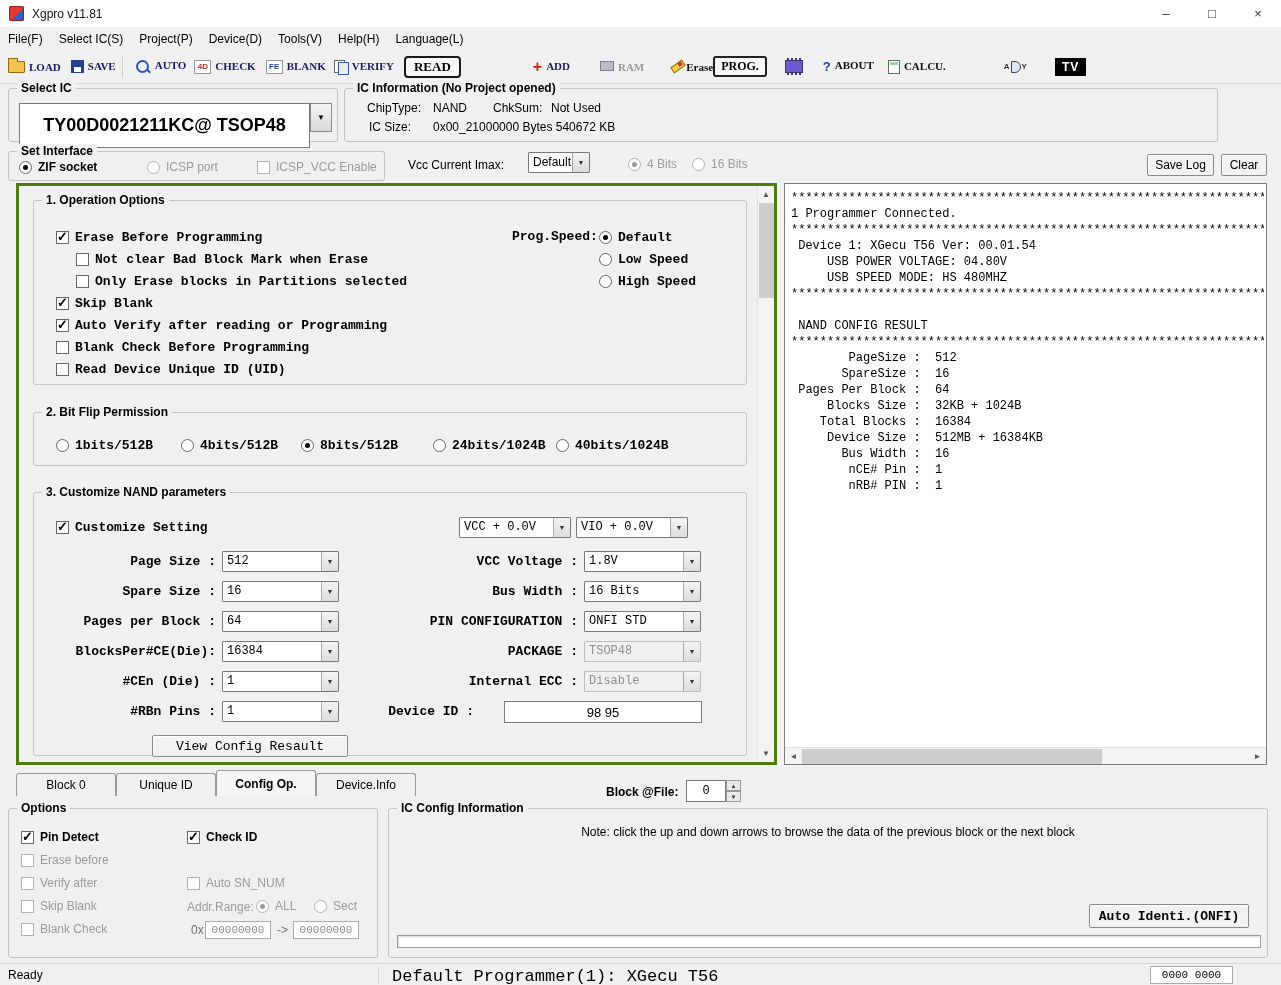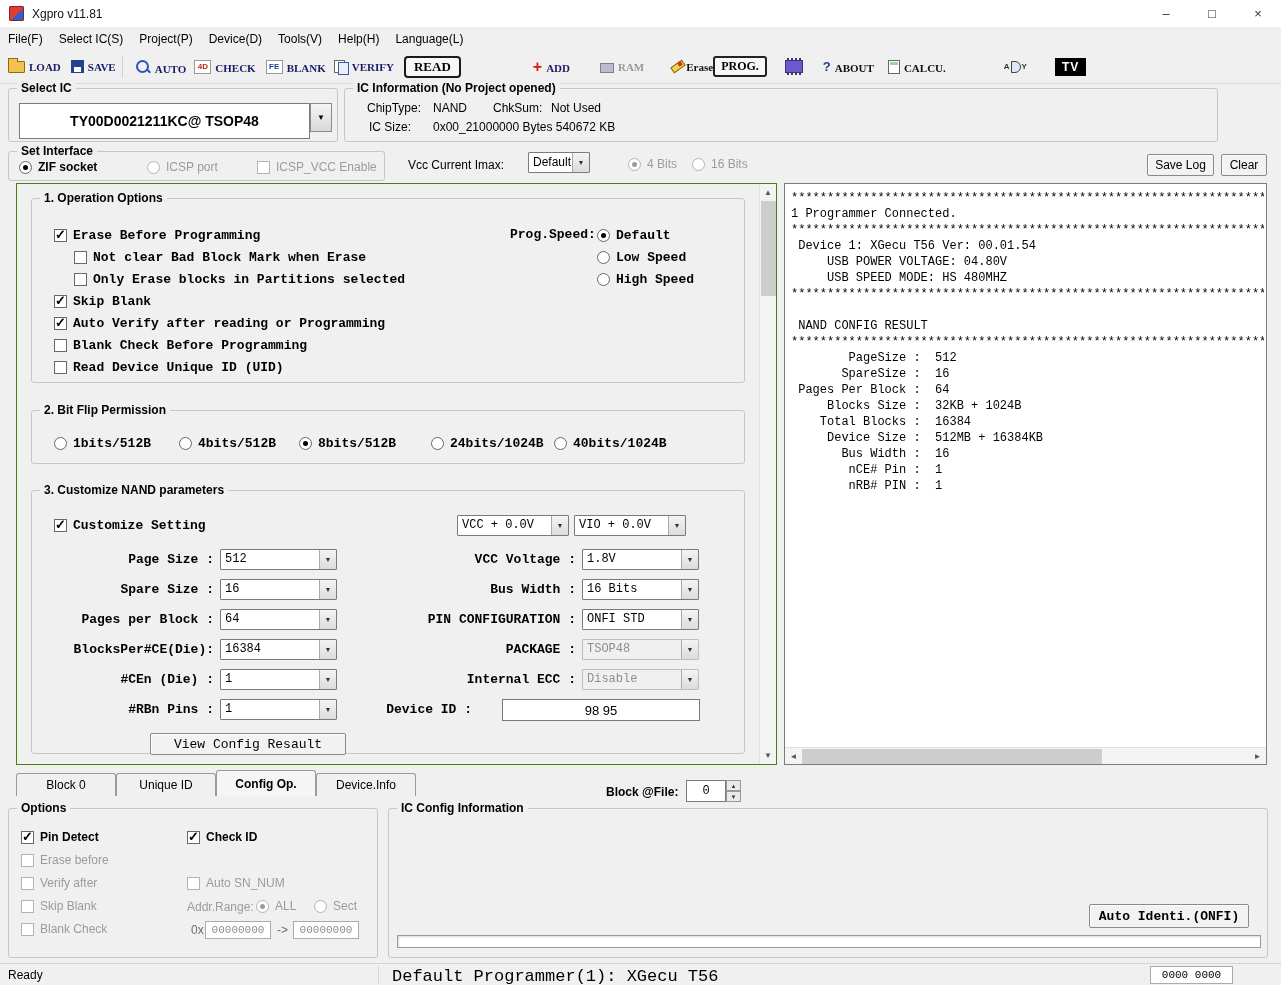--- a/index.html
+++ b/index.html
@@ -10,21 +10,21 @@
 .titlebar{position:absolute;left:0;top:0;width:1281px;height:28px;background:#fff;display:flex;align-items:center;border-bottom:1px solid #f0f0f0}
 .app-icon{width:15px;height:15px;margin:0 8px 0 9px;background:linear-gradient(135deg,#e03c31 0 55%,#2f5fce 55% 100%);border-radius:2px;box-shadow:inset 0 0 0 1px #90211b}
 .title-text{font-size:12px;color:#111}
 .win-controls{margin-left:auto;display:flex;height:28px}
 .win-btn{width:46px;display:flex;align-items:center;justify-content:center;font-size:13px;color:#333}
 
 .menubar{position:absolute;left:0;top:28px;width:1281px;height:22px;display:flex;align-items:center;background:#f0f0f0}
 .menu-item{padding:3px 8px;white-space:nowrap}
 
 .toolbar{position:absolute;left:0;top:50px;width:1281px;height:34px;display:flex;align-items:center;background:#f0f0f0;border-bottom:1px solid #d9d9d9}
-.tool{display:flex;align-items:flex-end;gap:4px;white-space:nowrap}
+.tool{display:flex;align-items:flex-start;gap:4px;white-space:nowrap}
 .tlabel{font-family:"Liberation Serif",serif;font-size:11px;font-weight:bold;color:#1b1b66}
 .tlabel.black{color:#111}
 .tlabel.gray{color:#9a9a9a}
 .tsep{width:1px;height:22px;background:#d0d0d0;margin:0 6px}
 .folder-icon{width:17px;height:12px;background:#f2c14e;border:1px solid #8d6b13;border-radius:1px;position:relative}
 .folder-icon::before{content:"";position:absolute;left:-1px;top:-4px;width:8px;height:3px;background:#f2c14e;border:1px solid #8d6b13;border-bottom:none}
 .floppy-icon{width:13px;height:13px;background:#23418e;position:relative}
 .floppy-icon::after{content:"";position:absolute;left:3px;bottom:1px;width:7px;height:5px;background:#fff}
 .auto-icon{width:16px;height:16px;position:relative}
 .auto-icon::before{content:"";position:absolute;left:1px;top:1px;width:9px;height:9px;border:2px solid #2d55b0;border-radius:50%}
@@ -67,21 +67,21 @@
 .disabled .lbl,.disabled .mlbl{color:#9b9b9b}
 .mlbl{font-family:"Liberation Mono",monospace;font-weight:bold;font-size:13px;white-space:nowrap}
 .lbl{font-size:12px;white-space:nowrap}
 .combo{position:absolute;height:21px;background:#fff;border:1px solid #7a7a7a;display:flex;border-radius:1px}
 .combo .cval{flex:1;font-family:"Liberation Mono",monospace;font-size:12px;padding:2px 4px;overflow:hidden;white-space:nowrap}
 .combo .cbtn{width:17px;background:linear-gradient(#f4f4f4,#dcdcdc);border-left:1px solid #aaa;display:flex;align-items:center;justify-content:center;font-size:7px;color:#333;flex:none}
 .combo.disabled{background:#f0f0f0;border-color:#bdbdbd}
 .combo.disabled .cval{color:#8e8e8e}
 .rlabel{position:absolute;text-align:right;font-family:"Liberation Mono",monospace;font-weight:bold;font-size:13px;white-space:nowrap}
 
-.mainpanel{position:absolute;left:16px;top:183px;width:761px;height:582px;border:1px solid #4d7c0f;background:#f0f0f0}
+.mainpanel{position:absolute;left:16px;top:183px;width:761px;height:582px;border:3px solid #4d7c0f;background:#f0f0f0}
 .vscroll{position:absolute;top:0;right:0;bottom:0;width:17px;background:#f3f3f3;border-left:1px solid #e3e3e3}
 .sarrow{position:absolute;display:flex;align-items:center;justify-content:center;font-size:8px;color:#555;background:#f3f3f3}
 .vthumb{position:absolute;left:1px;top:17px;width:15px;height:95px;background:#cdcdcd}
 .logpanel{position:absolute;left:784px;top:183px;width:483px;height:582px;background:#fff;border:1px solid #7c7c7c}
 .logtext{position:absolute;left:6px;top:6px;right:2px;bottom:20px;font-family:"Liberation Mono",monospace;font-size:12px;line-height:16px;white-space:pre;overflow:hidden;color:#000}
 .hscroll{position:absolute;left:0;right:0;bottom:0;height:17px;background:#f3f3f3;border-top:1px solid #e0e0e0}
 .hthumb{position:absolute;left:17px;top:1px;height:15px;width:300px;background:#cdcdcd}
 
 .tab{position:absolute;top:773px;height:23px;width:100px;background:#f0f0f0;border:1px solid #9b9b9b;border-bottom:none;border-radius:3px 3px 0 0;display:flex;align-items:center;justify-content:center;font-size:12px}
 .tab.active{top:770px;height:26px;font-weight:bold;background:#f5f5f5;z-index:2}
@@ -173,21 +173,21 @@
   <div class="tool logic-icon" style="margin-left:58px">
     <span>A</span>
     <span class="gate-shape"></span>
     <span>Y</span>
   </div>
   <div class="tv-btn" style="margin-left:28px">TV</div>
 </div>
 
 <div class="group" style="left:8px;top:88px;width:330px;height:54px">
   <span class="gtitle">Select IC</span>
-  <div class="sunken abs" style="left:10px;top:14px;width:291px;height:36px;display:flex;align-items:center;justify-content:center;font-weight:bold;font-size:14px">TY00D0021211KC@ TSOP48</div>
+  <div class="sunken abs" style="left:10px;top:14px;width:291px;height:45px;display:flex;align-items:center;justify-content:center;font-weight:bold;font-size:18px">TY00D0021211KC@ TSOP48</div>
   <div class="abs" style="left:301px;top:14px;width:22px;height:29px;background:linear-gradient(#f5f5f5,#d8d8d8);border:1px solid #8a8a8a;display:flex;align-items:center;justify-content:center;font-size:8px">
       <span>▼</span>
     </div>
 </div>
 
 <div class="group" style="left:344px;top:88px;width:874px;height:54px">
   <span class="gtitle">IC Information (No Project opened)</span>
   <span class="abs lbl" style="left:22px;top:12px">ChipType:</span>
   <span class="abs lbl" style="left:88px;top:12px">NAND</span>
   <span class="abs lbl" style="left:148px;top:12px">ChkSum:</span>
@@ -463,20 +463,21 @@
     <span class="lbl">Blank Check</span>
   </label>
   <span class="abs lbl" style="left:182px;top:114px;color:#6e6e6e">0x</span>
   <div class="addrfield" style="left:196px;top:112px;width:66px">00000000</div>
   <span class="abs lbl" style="left:268px;top:114px;color:#6e6e6e">-&gt;</span>
   <div class="addrfield" style="left:284px;top:112px;width:66px">00000000</div>
 </div>
 
 <div class="group" style="left:388px;top:808px;width:880px;height:150px">
   <span class="gtitle">IC Config Information</span>
+  <div class="abs" style="left:0;top:16px;width:100%;text-align:center;font-size:12px">Note: click the up and down arrows to browse the data of the previous block or the next block</div>
   <div class="btn" style="left:700px;top:95px;width:160px;height:24px;font-family:'Liberation Mono',monospace;font-weight:bold;font-size:13px">Auto Identi.(ONFI)</div>
   <div class="abs" style="left:8px;top:126px;width:864px;height:13px;background:#fff;border:1px solid #9b9b9b;box-shadow:inset 1px 1px 2px #d7d7d7"></div>
 </div>
 
 <div class="statusbar">
   <span class="abs lbl" style="left:8px;top:4px">Ready</span>
   <span class="abs" style="left:378px;top:2px;width:1px;height:18px;background:#d7d7d7"></span>
   <span class="abs monobold" style="left:392px;top:3px">Default Programmer(1): XGecu T56</span>
   <div class="abs sunken" style="left:1150px;top:2px;width:83px;height:18px;border-color:#ababab;display:flex;align-items:center;justify-content:center;font-family:'Liberation Mono',monospace;font-size:11px">0000 0000</div>
 </div>

